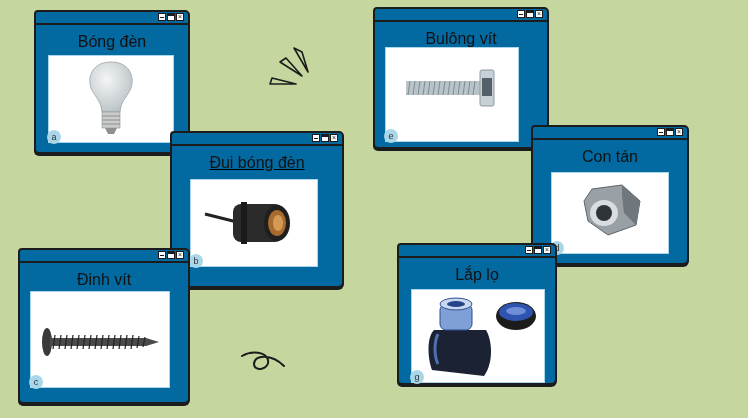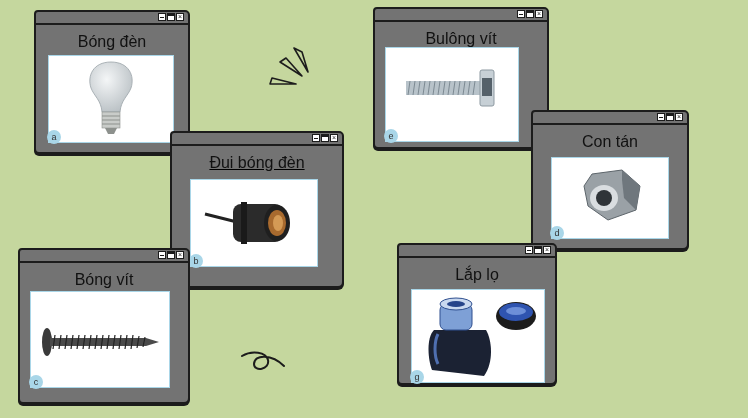--- a/index.html
+++ b/index.html
@@ -1,17 +1,17 @@
 <!DOCTYPE html>
 <html><head>
 <meta charset="utf-8">
 <style>
   html, body { margin:0; padding:0; }
   body { width:748px; height:418px; background:#c5d79e; position:relative; overflow:hidden; font-family:"Liberation Sans", sans-serif; }
-  .win { position:absolute; background:#737373; border:2px solid #1c1c1c; border-radius:4px 5px 6px 5px; box-shadow:0 2px 0 #1c1c1c; box-sizing:border-box; }
+  .win { position:absolute; background:#0369a1; border:2px solid #1c1c1c; border-radius:4px 5px 6px 5px; box-shadow:0 2px 0 #1c1c1c; box-sizing:border-box; }
   .titlebar { height:11px; border-bottom:2px solid #1c1c1c; position:relative; }
   .ctrls { position:absolute; right:4px; top:1px; display:flex; gap:1px; }
   .ctrl { width:8px; height:8px; border:1px solid #1c1c1c; box-sizing:border-box; position:relative; background:#fff; }
   .ctrl.min::after { content:""; position:absolute; left:1px; right:1px; top:3px; height:1px; background:#1c1c1c; }
   .ctrl.max::after { content:""; position:absolute; left:0; right:0; top:0; height:2px; background:#1c1c1c; }
   .ctrl.close { font-size:7px; line-height:6px; text-align:center; color:#1c1c1c; }
   .title { text-align:center; font-size:16px; color:#111; margin-top:8px; }
   .frame { position:absolute; border:1.5px solid #a9d6e8; background:#fff; box-sizing:border-box; }
   .badge { position:absolute; left:-2px; bottom:-2px; width:14px; height:14px; border-radius:50%; background:#a9d6e8; font-size:9px; line-height:14px; text-align:center; color:#333; }
   svg.pic { position:absolute; }
@@ -71,21 +71,21 @@
 </div>
 
 <div class="win" style="left:18px;top:248px;width:172px;height:156px;">
   <div class="titlebar">
     <div class="ctrls">
         <div class="ctrl min"></div>
         <div class="ctrl max"></div>
         <div class="ctrl close">×</div>
       </div>
   </div>
-  <div class="title">Bóng vít</div>
+  <div class="title">Đinh vít</div>
   <div class="frame" style="left:10px;top:41px;width:140px;height:97px;">
     <svg class="pic" width="140" height="97" viewBox="0 0 140 97">
       <ellipse cx="16" cy="50" rx="5" ry="14" fill="#3a3a3a"></ellipse>
       <rect x="19" y="46" width="96" height="8" fill="#4a4a4a"></rect>
       <path d="M115 46 L128 50 L115 54Z" fill="#4a4a4a"></path>
       <g stroke="#222" stroke-width="1.2">
         <line x1="24" y1="43" x2="22" y2="57"></line>
           <line x1="30" y1="43" x2="28" y2="57"></line>
           <line x1="36" y1="43" x2="34" y2="57"></line>
           <line x1="42" y1="43" x2="40" y2="57"></line>
@@ -135,21 +135,21 @@
           <line x1="84" y1="33" x2="82" y2="47"></line>
           <line x1="89" y1="33" x2="87" y2="47"></line>
         </g>
       <rect x="94" y="22" width="14" height="36" rx="2" fill="#c7d0d6" stroke="#8d99a1"></rect>
       <rect x="96" y="30" width="10" height="18" fill="#55616a"></rect>
     </svg>
     <div class="badge">e</div>
   </div>
 </div>
 
-<div class="win" style="left:531px;top:110px;width:158px;height:140px;">
+<div class="win" style="left:531px;top:125px;width:158px;height:140px;">
   <div class="titlebar">
     <div class="ctrls">
         <div class="ctrl min"></div>
         <div class="ctrl max"></div>
         <div class="ctrl close">×</div>
       </div>
   </div>
   <div class="title">Con tán</div>
   <div class="frame" style="left:18px;top:45px;width:118px;height:82px;">
     <svg class="pic" width="118" height="82" viewBox="0 0 118 82">

